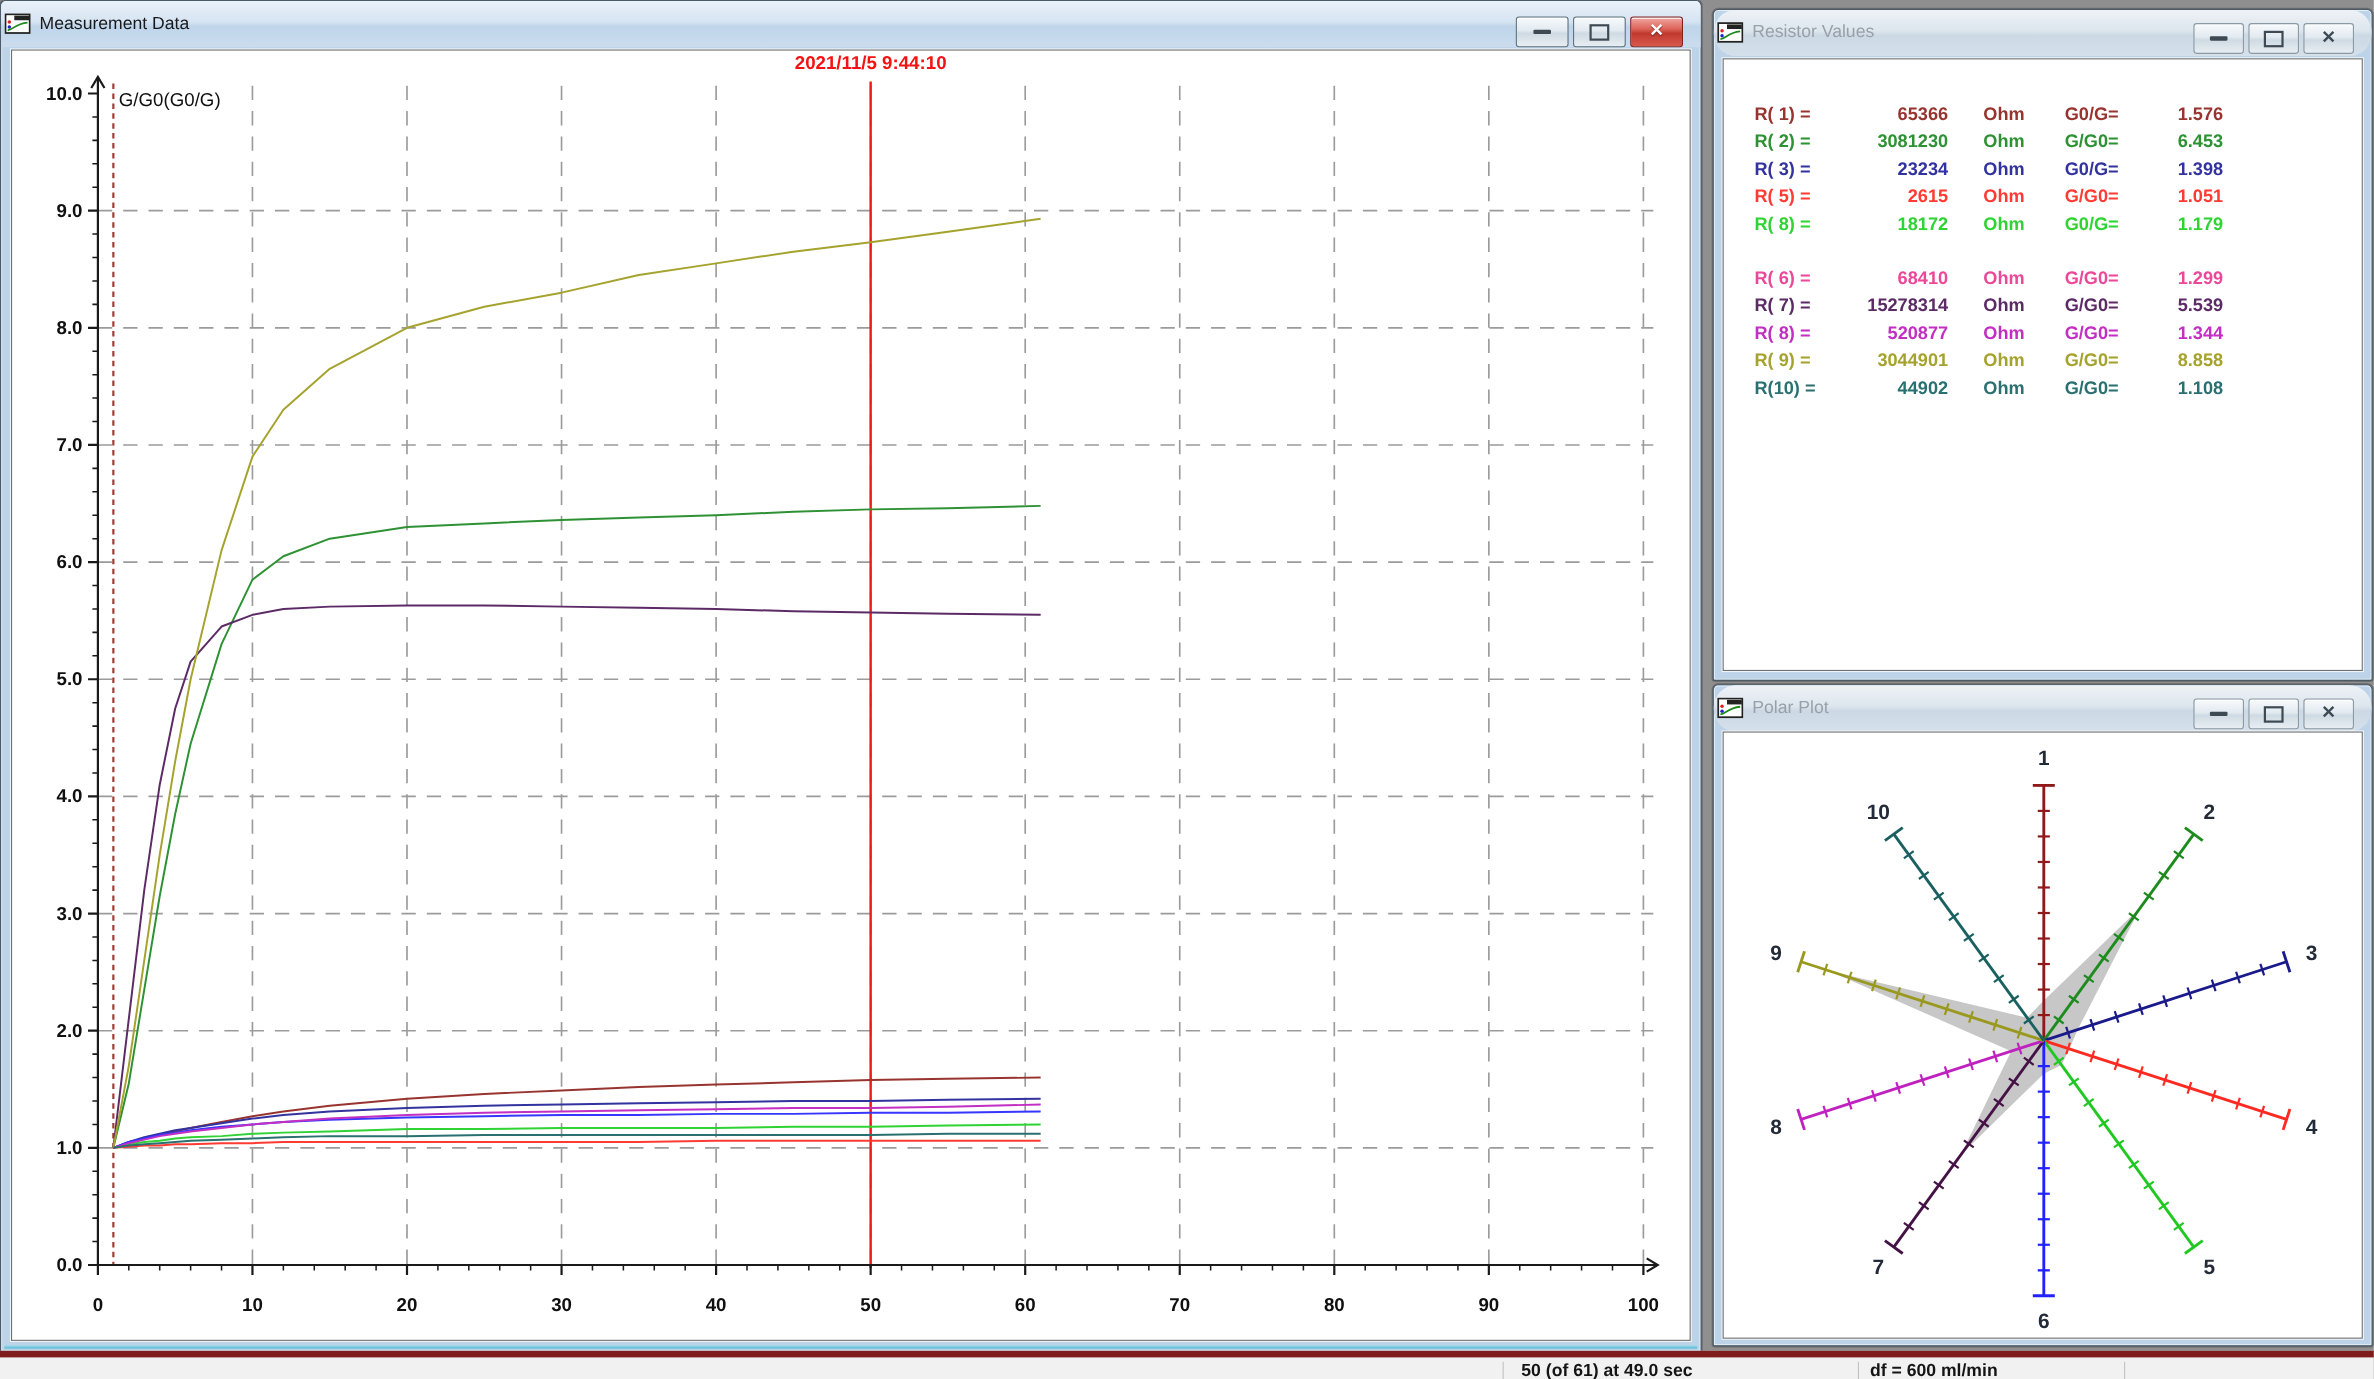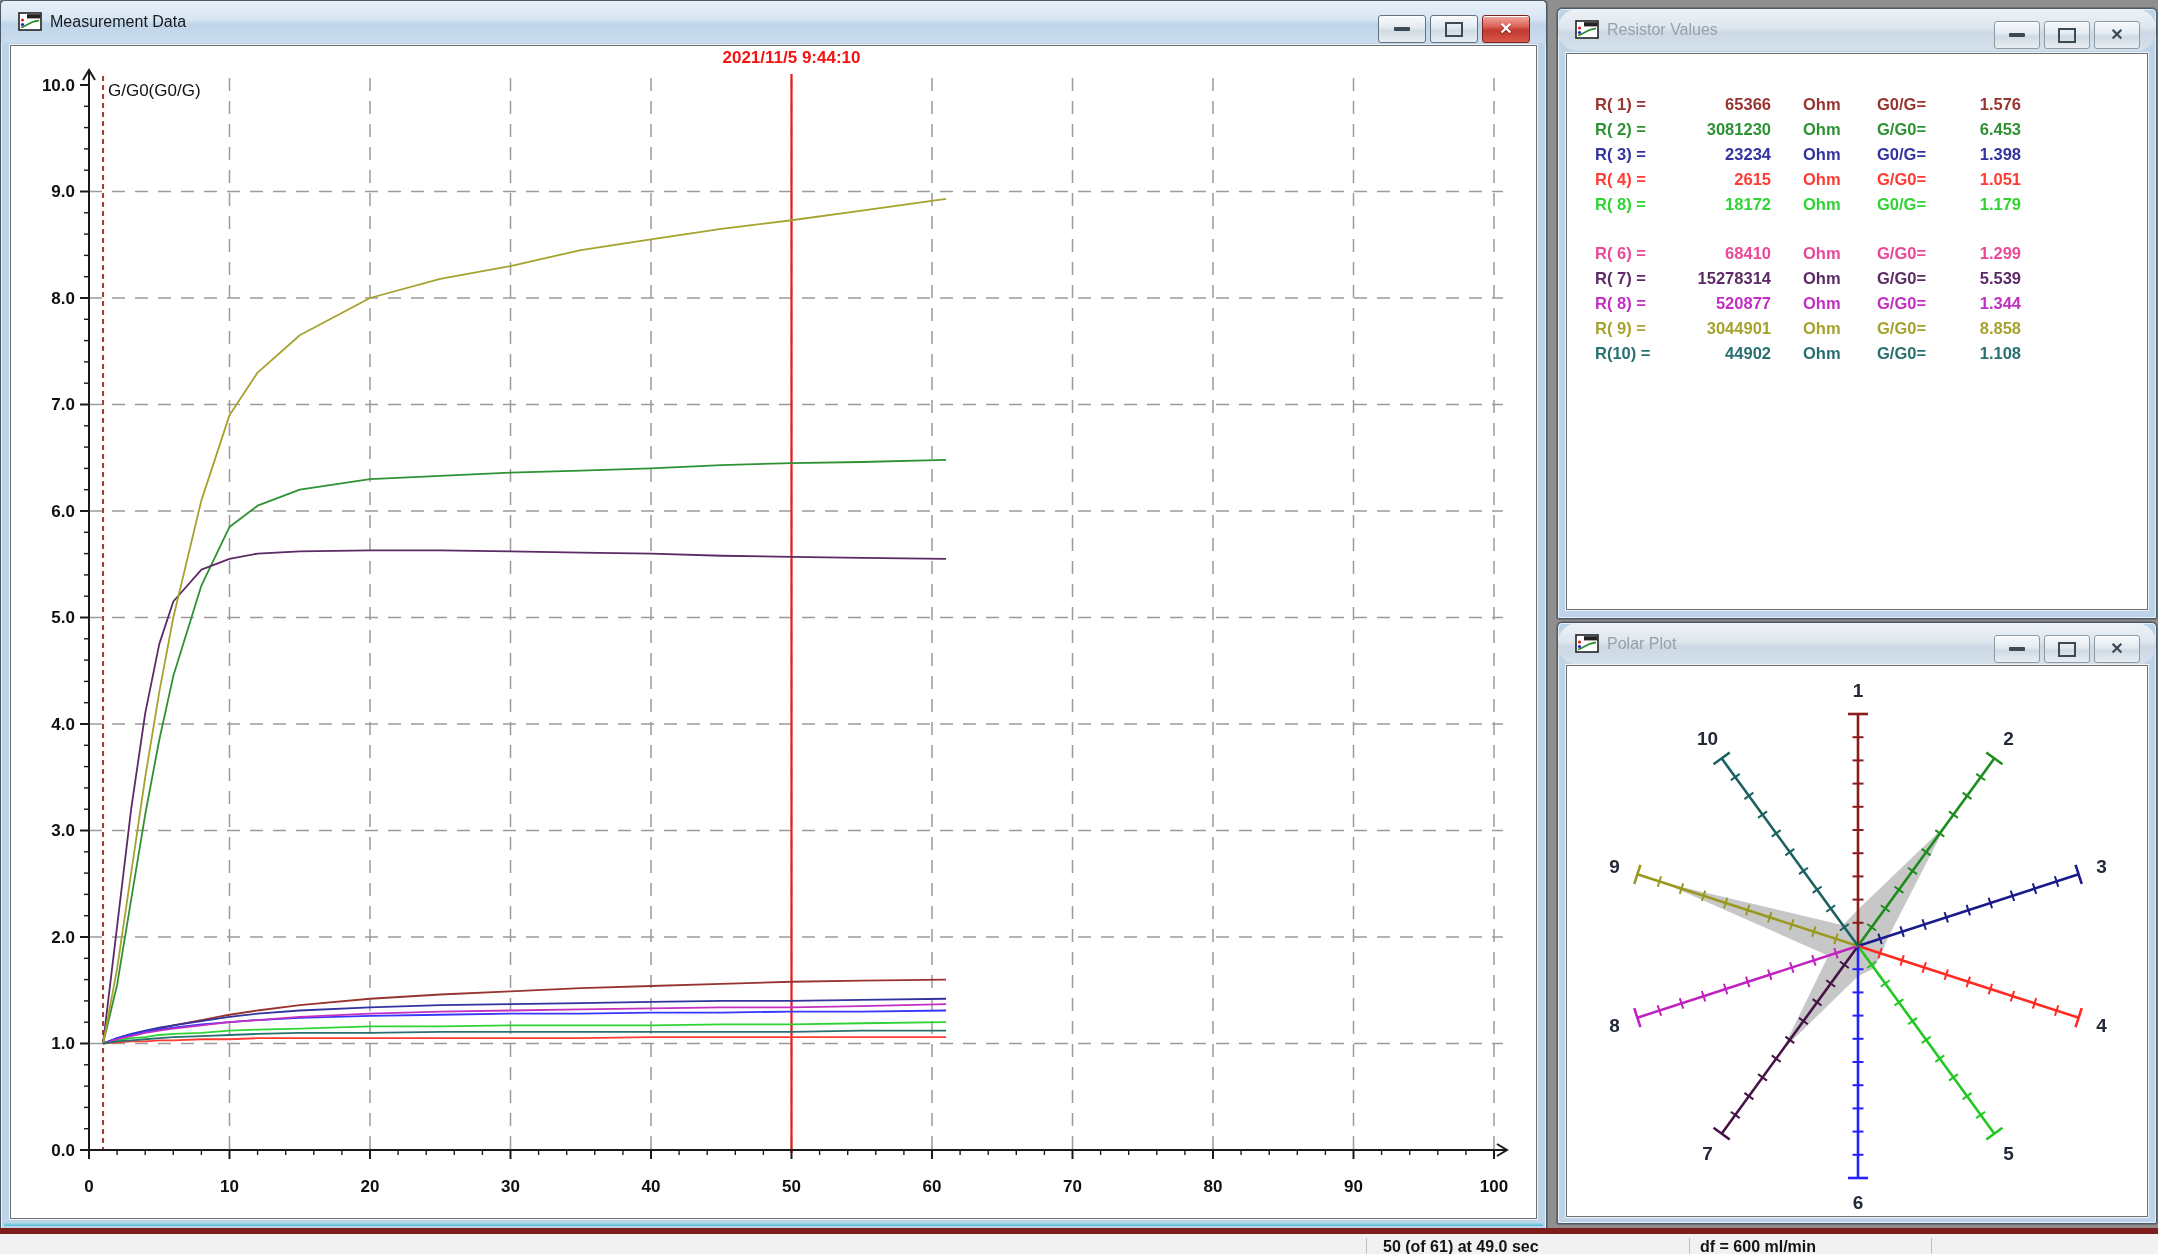--- a/index.html
+++ b/index.html
@@ -5,21 +5,21 @@
   html,body{margin:0;padding:0;}
   body{width:2158px;height:1254px;overflow:hidden;background:#8f8f8f;
        font-family:"Liberation Sans", sans-serif;}
   #screen{position:absolute;inset:0;}
 
   
   .win{position:absolute;background:#bdd3e8;border:1px solid #4a5a66;
        border-radius:5px 5px 2px 2px;
        box-shadow:inset 0 0 0 1px rgba(255,255,255,.65), 0 0 0 1px #6f6f6f;}
   .win .titlebar{position:absolute;left:0;right:0;top:0;height:42px;
-       display:flex;align-items:center;gap:8px;padding-left:17px;
+       display:flex;align-items:center;gap:8px;padding-left:3px;
        border-radius:5px 5px 0 0;
        background:linear-gradient(180deg,#e9f1f9 0%,#d6e4f2 45%,#bfd5ea 55%,#cbdcee 100%);}
   .win.inactive .titlebar{
        background:linear-gradient(180deg,#eef2f6 0%,#dde6ee 45%,#ccd9e5 55%,#d4e0ea 100%);border-radius:20px;}
   .win .title{font-size:16px;font-weight:400;color:#17191c;white-space:nowrap;}
   .win.inactive .title{color:#98a0a8;}
   .content{position:absolute;background:#ffffff;border:1px solid #707070;
        box-shadow:0 0 0 1px #eef3f8;}
   .accent{position:absolute;left:3px;right:3px;bottom:3px;height:3px;
        background:linear-gradient(180deg,#9fdcec,#57b9d2);}
@@ -294,21 +294,21 @@
             <span class="c-ratio">6.453</span>
           </div>
           <div class="res-row" style="color: rgb(51, 51, 160);">
             <span class="c-label">R( 3) =</span>
             <span class="c-val">23234</span>
             <span class="c-unit">Ohm</span>
             <span class="c-rlabel">G0/G=</span>
             <span class="c-ratio">1.398</span>
           </div>
           <div class="res-row" style="color: rgb(255, 59, 51);">
-            <span class="c-label">R( 4) =</span>
+            <span class="c-label">R( 5) =</span>
             <span class="c-val">2615</span>
             <span class="c-unit">Ohm</span>
             <span class="c-rlabel">G/G0=</span>
             <span class="c-ratio">1.051</span>
           </div>
           <div class="res-row" style="color: rgb(47, 212, 52);">
             <span class="c-label">R( 8) =</span>
             <span class="c-val">18172</span>
             <span class="c-unit">Ohm</span>
             <span class="c-rlabel">G0/G=</span>

